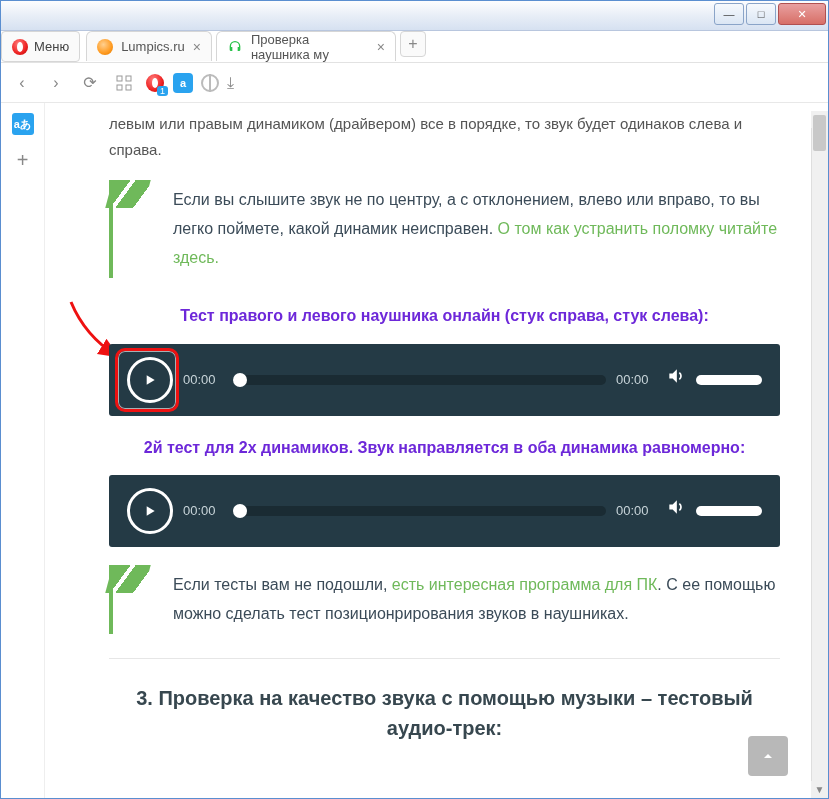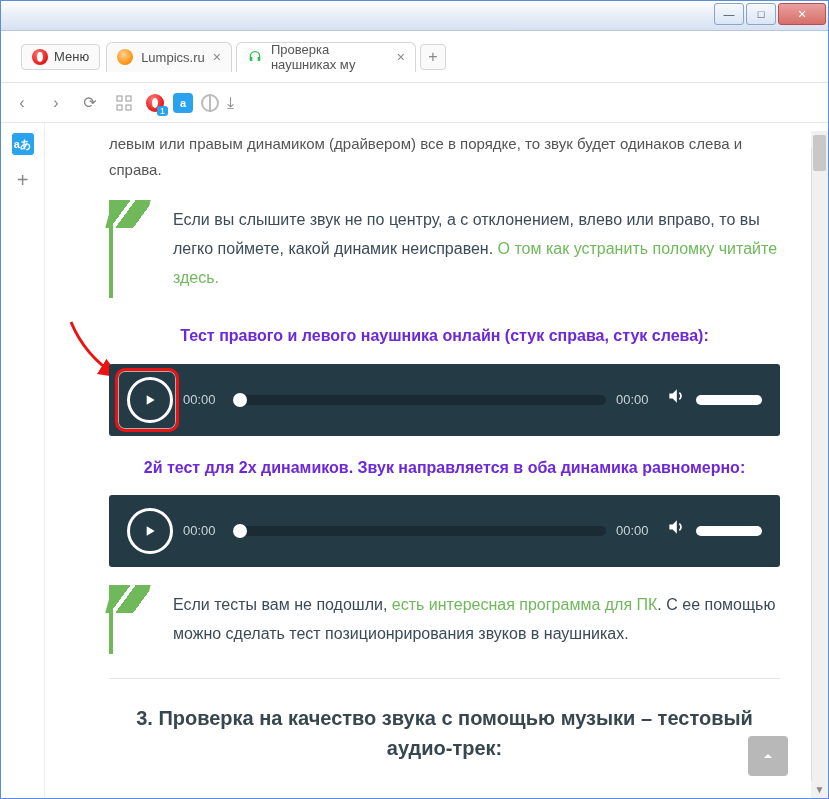--- a/index.html
+++ b/index.html
@@ -6,21 +6,21 @@
 body { font-family: Arial, sans-serif; background: #fff; width: 829px; height: 799px; overflow: hidden; position: relative; }
 
 
 .window { width: 829px; height: 799px; border: 1px solid #5a8ed0; background: #fff; display: flex; flex-direction: column; }
 .titlebar { height: 30px; background: linear-gradient(to bottom, #fdfdfe 0%, #e8eef7 50%, #d6e1f1 100%); display: flex; justify-content: flex-end; align-items: stretch; border-bottom: 1px solid #b8c6de; }
 .titlebar-btns { display: flex; }
 .tbtn { width: 30px; height: 22px; margin-top: 2px; margin-right: 2px; border: 1px solid #8aa4c8; border-radius: 3px; display: flex; align-items: center; justify-content: center; background: linear-gradient(to bottom, #f6f9fd, #dbe6f4); font-size: 11px; color: #444; }
 .tbtn.close { background: linear-gradient(to bottom, #e9a0a0, #d76f67); color: #fff; border-color: #b05050; width: 48px; }
 
 
-.tabbar { height: 52px; background: #fff; border-bottom: 1px solid #e2e2e2; display: flex; align-items: center; padding: 0 20px; }
+.tabbar { height: 32px; background: #fff; border-bottom: 1px solid #e2e2e2; display: flex; padding: 0 0; }
 .menu-btn { display: flex; align-items: center; gap: 6px; padding: 4px 10px; font-size: 13px; color: #444; border: 1px solid #d6d6d6; border-radius: 4px; margin-right: 6px; background: #fafafa; }
 .opera-o { width: 16px; height: 16px; border-radius: 50%; background: radial-gradient(ellipse at 40% 30%, #ff7a7a 0%, #e22 60%, #a00 100%); position: relative; }
 .opera-o::after { content:""; position:absolute; left:5px; top:3px; width:6px; height:10px; background:#fff; border-radius:50%; }
 .tab { display: flex; align-items: center; gap: 8px; height: 30px; padding: 0 10px; border: 1px solid #d6d6d6; border-bottom: none; border-radius: 6px 6px 0 0; margin-right: 4px; font-size: 13px; color: #555; max-width: 180px; background: #fafafa; }
 .tab.active { background: #fff; }
 .tab .fav { width: 16px; height: 16px; border-radius: 50%; }
 .fav.orange { background: radial-gradient(circle at 40% 35%, #ffd090, #ff9a1f 60%, #d97500); }
 .fav.hp { background: transparent; position: relative; }
 .fav.hp svg { width:16px; height:16px; }
 .tab .close-x { margin-left: auto; color: #888; font-size: 14px; }
@@ -109,21 +109,21 @@
       <span class="fav orange"></span>
       <span>Lumpics.ru</span>
       <span class="close-x">×</span>
     </div>
     <div class="tab active">
       <span class="fav hp">
         <svg viewBox="0 0 24 24">
             <path fill="#28c24a" d="M12 3a8 8 0 0 0-8 8v5a2 2 0 0 0 2 2h2v-6H6v-1a6 6 0 1 1 12 0v1h-2v6h2a2 2 0 0 0 2-2v-5a8 8 0 0 0-8-8z"></path>
           </svg>
       </span>
-      <span>Проверка наушниках му</span>
+      <span>Проверка наушника му</span>
       <span class="close-x">×</span>
     </div>
     <div class="newtab">+</div>
   </div>
 
   <div class="addrbar">
     <div class="nav-btn">‹</div>
     <div class="nav-btn">›</div>
     <div class="nav-btn">⟳</div>
     <div class="nav-btn">

